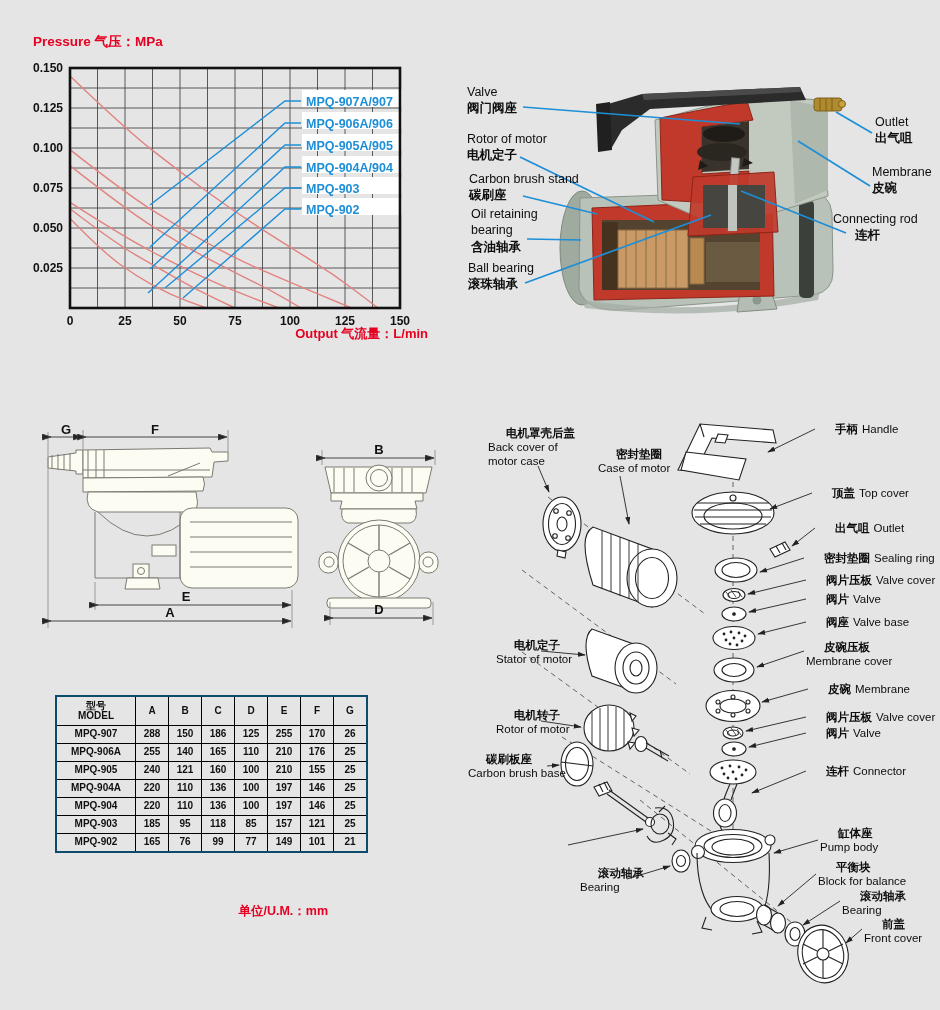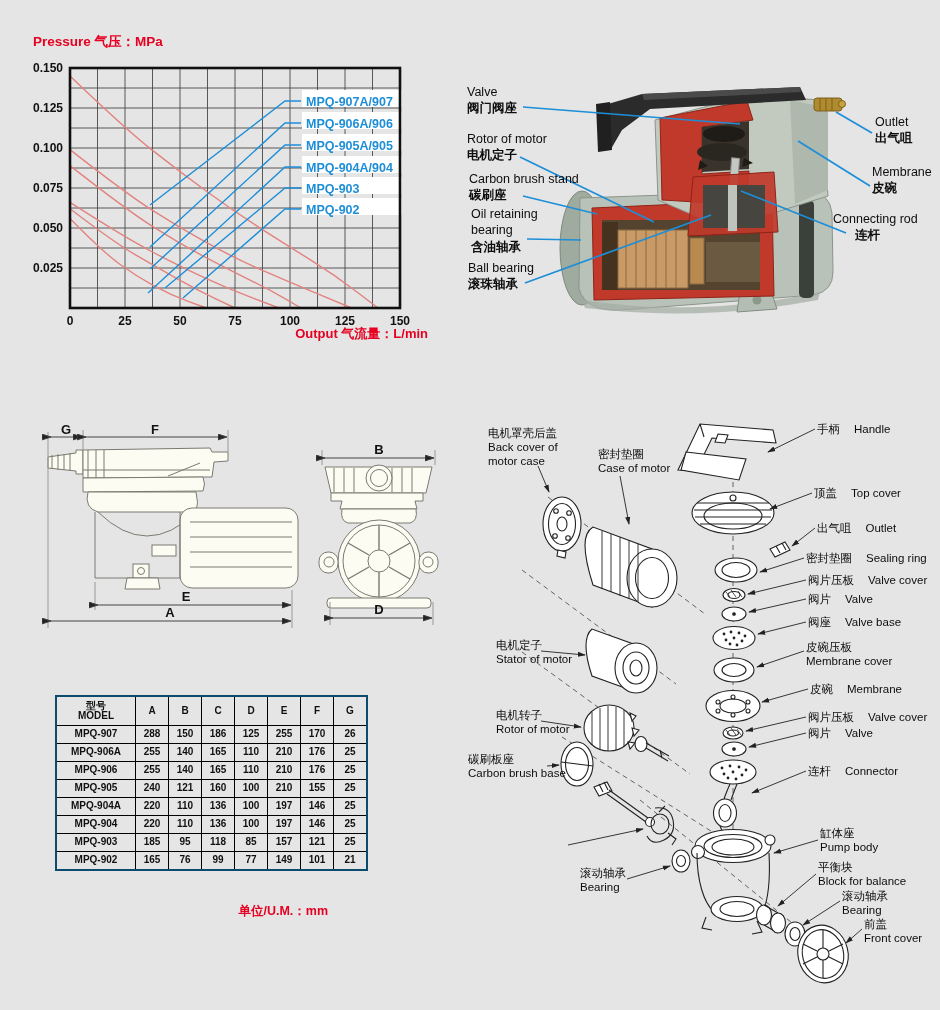--- a/index.html
+++ b/index.html
@@ -8,23 +8,23 @@
   .chart-title{position:absolute;left:33px;top:33px;color:#e60021;font-weight:bold;font-size:13.5px;}
   .chart-xlabel{position:absolute;left:240px;top:325px;width:188px;text-align:right;
                 color:#e60021;font-weight:bold;font-size:13px;}
   .unit-label{position:absolute;left:180px;top:903px;width:148px;text-align:right;
               color:#e60021;font-weight:bold;font-size:12.5px;}
   .ph-lbl{position:absolute;font-size:12.5px;line-height:1.3;color:#0d0d0d;}
   .ph-lbl .zh{font-weight:bold;display:block;}
   .ph-lbl .en{display:block;}
   .ph-lbl.narrow{width:74px;}
   .ex-lbl{position:absolute;font-size:11.5px;line-height:1.22;color:#0d0d0d;}
-  .ex-lbl .zh{font-weight:normal;}
+  .ex-lbl .zh{font-weight:bold;margin-left:18px;}
   .ex-lbl.inline{white-space:nowrap;}
-  .ex-lbl.inline .en{margin-left:14px;}
+  .ex-lbl.inline .en{margin-left:4px;}
   .ex-lbl.stack .zh,.ex-lbl.stack .en{display:block;}
   #spec-table{position:absolute;left:55px;top:695px;border-collapse:collapse;border:2px solid #0c4a6e;padding-left:32px;}
   #spec-table th,#spec-table td{border:1px solid #000;font-size:10px;font-weight:bold;
      text-align:center;padding:0 3px;height:17px;line-height:1.05;}
   #spec-table th{height:28px;}
   #spec-table .model-col{width:72px;}
   #spec-table .num-col{width:26px;}
   svg{position:absolute;}
   svg text{font-family:"Liberation Sans",sans-serif;}
 </style>
@@ -293,30 +293,20 @@
           <td>MPQ-906A</td>
           <td>255</td>
           <td>140</td>
           <td>165</td>
           <td>110</td>
           <td>210</td>
           <td>176</td>
           <td>25</td>
         </tr>
         <tr>
-          <td>MPQ-906</td>
-          <td>255</td>
-          <td>140</td>
-          <td>165</td>
-          <td>110</td>
-          <td>210</td>
-          <td>176</td>
-          <td>25</td>
-        </tr>
-        <tr>
           <td>MPQ-905</td>
           <td>240</td>
           <td>121</td>
           <td>160</td>
           <td>100</td>
           <td>210</td>
           <td>155</td>
           <td>25</td>
         </tr>
         <tr>

